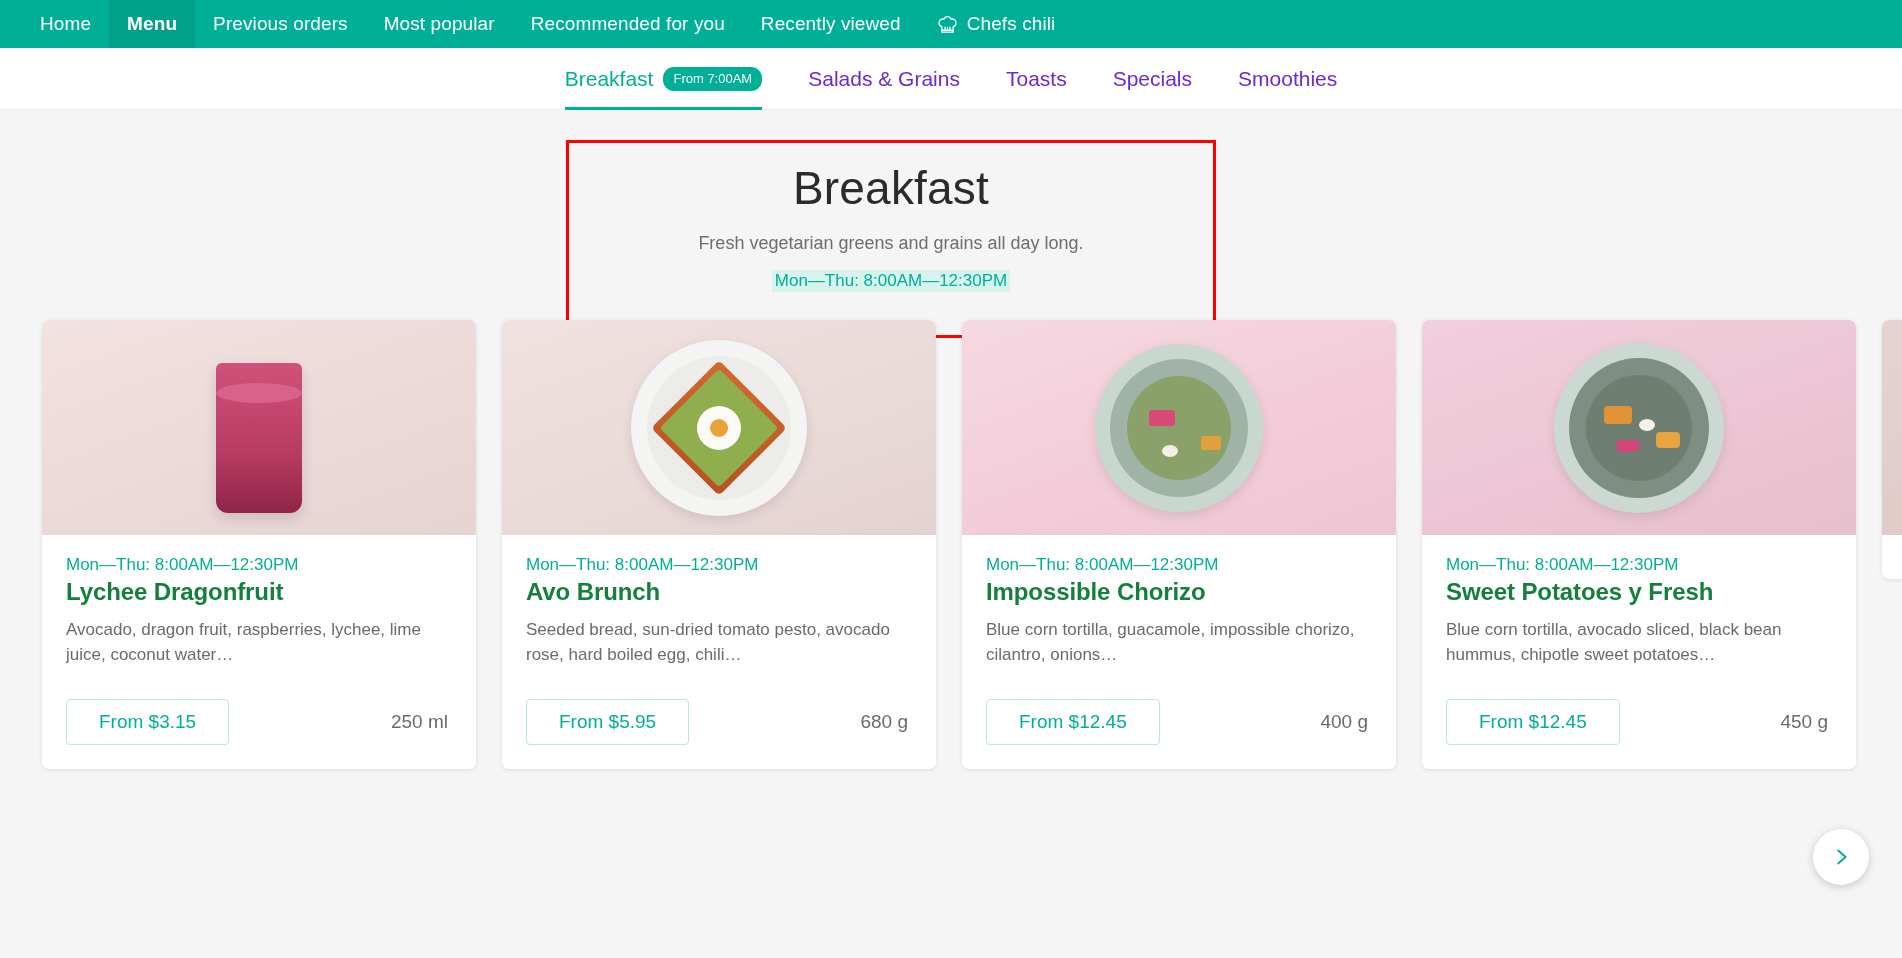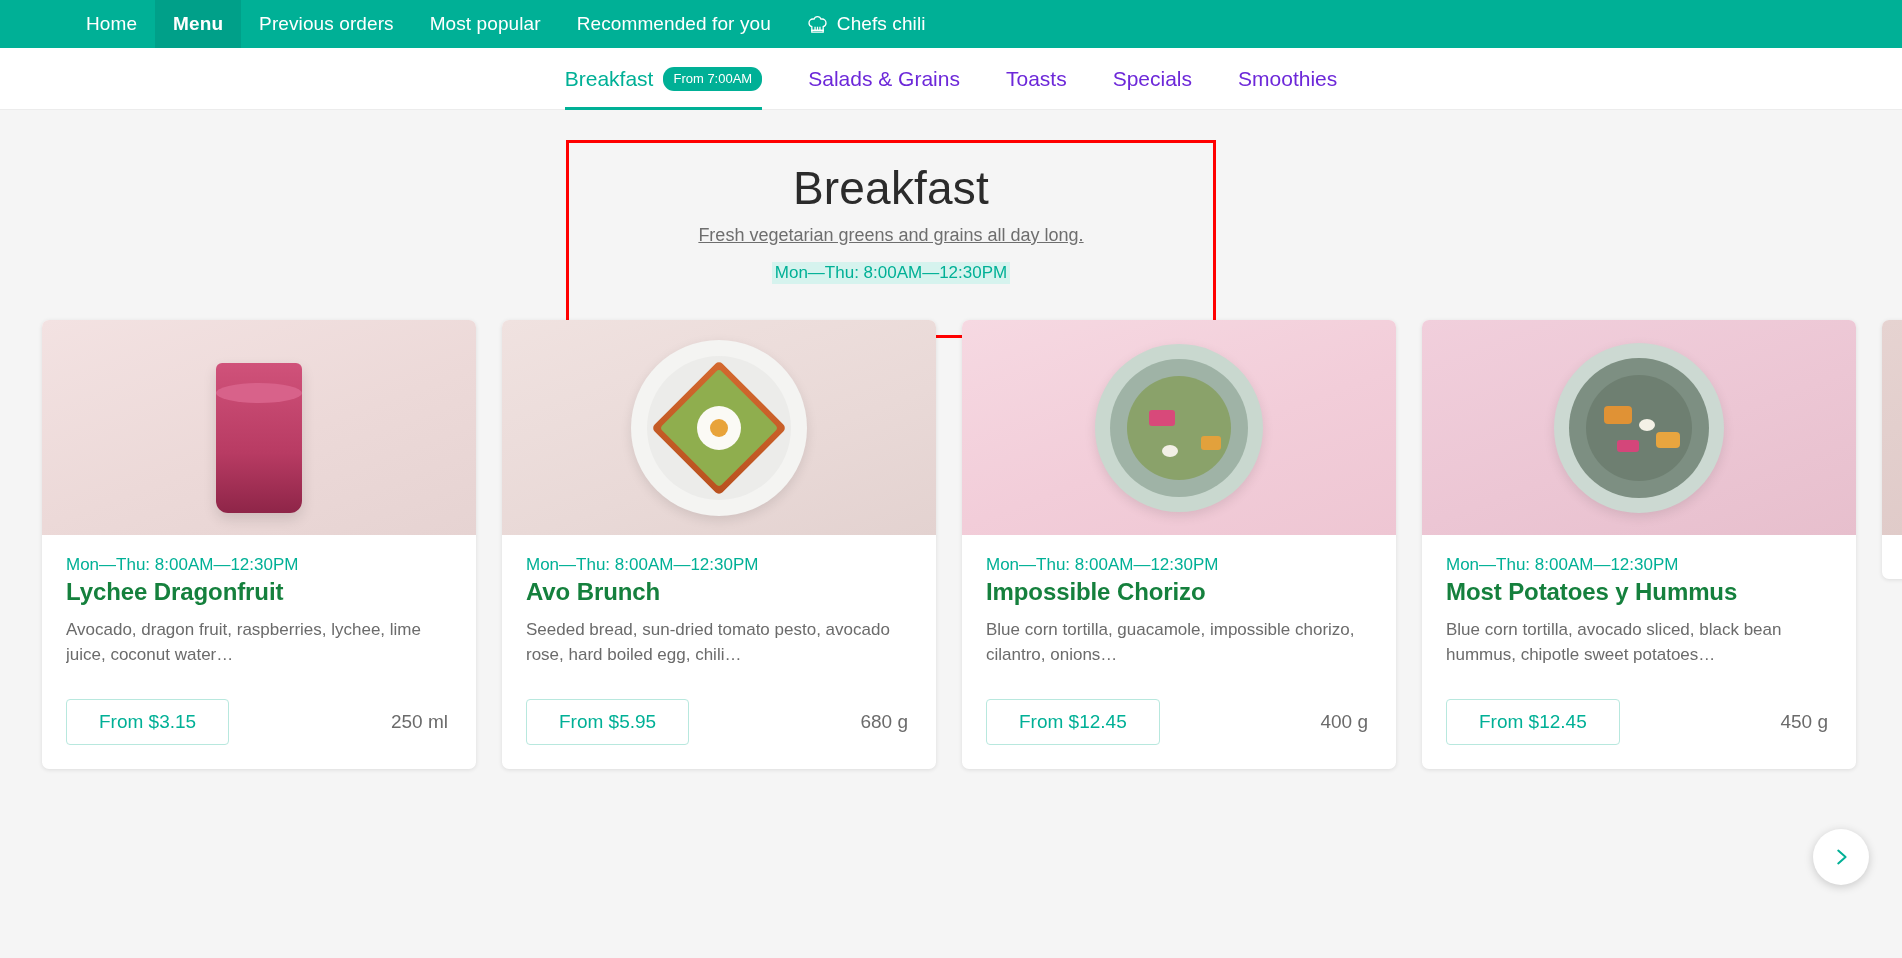--- a/index.html
+++ b/index.html
@@ -15,21 +15,21 @@
     background: #f5f5f5;
     -webkit-font-smoothing: antialiased;
   }
 
   
   .topnav {
     height: 48px;
     background: #00b096;
     display: flex;
     align-items: stretch;
-    padding-left: 68px;
+    padding-left: 22px;
   }
   .topnav-item {
     display: flex;
     align-items: center;
     gap: 9px;
     padding: 0 18px;
     color: #ffffff;
     font-size: 19px;
     letter-spacing: .1px;
     white-space: nowrap;
@@ -103,24 +103,23 @@
     padding-top: 19px;
   }
   .hero-title {
     font-size: 46px;
     font-weight: normal;
     color: #2b2b2b;
     letter-spacing: .2px;
     line-height: 1.15;
   }
   .hero-sub {
-    margin-top: 10px;
+    margin-top: 18px;
     font-size: 18px;
     color: #6e6e6e;
-    text-decoration: underline;
   }
   .hero-hours {
     display: inline-block;
     margin-top: 16px;
     font-size: 17px;
     color: #00b096;
     background: #d6f3ee;
     padding: 1px 3px;
   }
 
@@ -231,20 +230,23 @@
   <div class="topnav-item">
     <span>Previous orders</span>
   </div>
   <div class="topnav-item">
     <span>Most popular</span>
   </div>
   <div class="topnav-item">
     <span>Recommended for you</span>
   </div>
   <div class="topnav-item">
+    <span>Recently viewed</span>
+  </div>
+  <div class="topnav-item">
     <span class="chef-icon">
       <svg viewBox="0 0 24 24" fill="none" stroke="#ffffff" stroke-width="1.5">
         <path d="M5.5 14.5c-1.9-.6-3.2-2.3-3.2-4.3 0-2.5 2-4.5 4.5-4.5.4 0 .8.05 1.2.16C8.6 4.2 10.2 3 12 3s3.4 1.2 4 2.86c.4-.1.8-.16 1.2-.16 2.5 0 4.5 2 4.5 4.5 0 2-1.3 3.7-3.2 4.3v4.2h-13v-4.2z"></path>
         <path d="M5.5 18.7h13v2.1h-13z"></path>
         <path d="M9.2 14.6v3.9M12 14.6v3.9M14.8 14.6v3.9"></path>
       </svg>
     </span>
     <span>Chefs chili</span>
   </div>
 </div>
@@ -349,21 +351,21 @@
           <div class="plate" style="width:140px;height:140px;background:#7d8f82;"></div>
           <div class="plate" style="width:106px;height:106px;background:#6e7f71;"></div>
           <div style="position:absolute;left:42%;top:40%;width:28px;height:18px;background:#e09235;border-radius:4px;"></div>
           <div style="position:absolute;left:54%;top:52%;width:24px;height:16px;background:#e8a53f;border-radius:4px;"></div>
           <div style="position:absolute;left:45%;top:56%;width:22px;height:12px;background:#d4467a;border-radius:3px;"></div>
           <div style="position:absolute;left:50%;top:46%;width:16px;height:12px;background:#f4f1e6;border-radius:50%;"></div>
         </div>
       </div>
       <div class="card-body">
         <div class="card-hours">Mon—Thu: 8:00AM—12:30PM</div>
-        <div class="card-title">Most Potatoes y Hummus</div>
+        <div class="card-title">Sweet Potatoes y Fresh</div>
         <div class="card-desc">Blue corn tortilla, avocado sliced, black bean hummus, chipotle sweet potatoes…</div>
         <div class="card-foot">
           <button class="price-btn">From $12.45</button>
           <span class="weight">450 g</span>
         </div>
       </div>
     </div>
 
     <div class="card">
       <div class="card-img" style="background:linear-gradient(160deg,#e6d3d1 0%,#e0cbc9 60%,#dbc5c3 100%);"></div>

